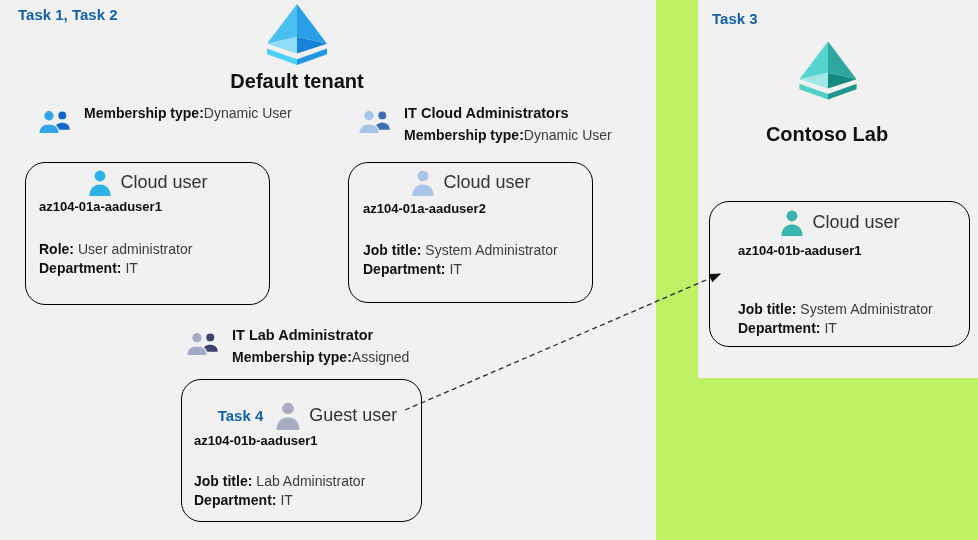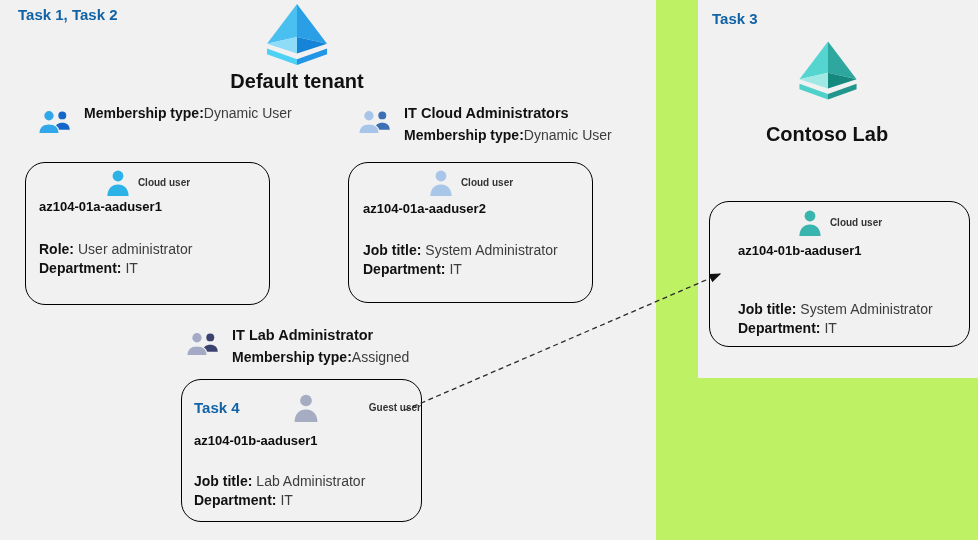--- a/index.html
+++ b/index.html
@@ -26,22 +26,22 @@
   .membership{font-size:14px;line-height:23px;color:#3c3c3c;white-space:nowrap;}
   .membership b{color:#111;}
   .card{
     position:absolute;border:1.4px solid #000;border-radius:20px;
     background:transparent;box-sizing:border-box;
   }
   .card-header{
     position:absolute;top:5px;left:0;right:0;
     display:flex;align-items:center;justify-content:center;gap:7px;
   }
-  .card-header.left-align{justify-content:space-between;padding-left:12px;}
-  .user-type{font-size:10px;color:#333;white-space:nowrap;font-weight:bold;}
+  .card-header.left-align{justify-content:center;padding-left:12px;margin-top:8px;}
+  .user-type{font-size:18px;color:#333;white-space:nowrap;}
   .task-inline{font-weight:bold;font-size:15px;color:#1263a5;margin-right:4px;white-space:nowrap;}
   .user-name{
     position:absolute;font-weight:bold;font-size:13px;color:#0d0d0d;white-space:nowrap;
   }
   .fields{position:absolute;font-size:14px;line-height:18.5px;color:#3c3c3c;}
   .fields div{white-space:nowrap;}
   .fields b{color:#111;}
   .fields .fv{margin-left:4px;}
   svg{display:block;}
   .overlay{position:absolute;left:0;top:0;pointer-events:none;}

